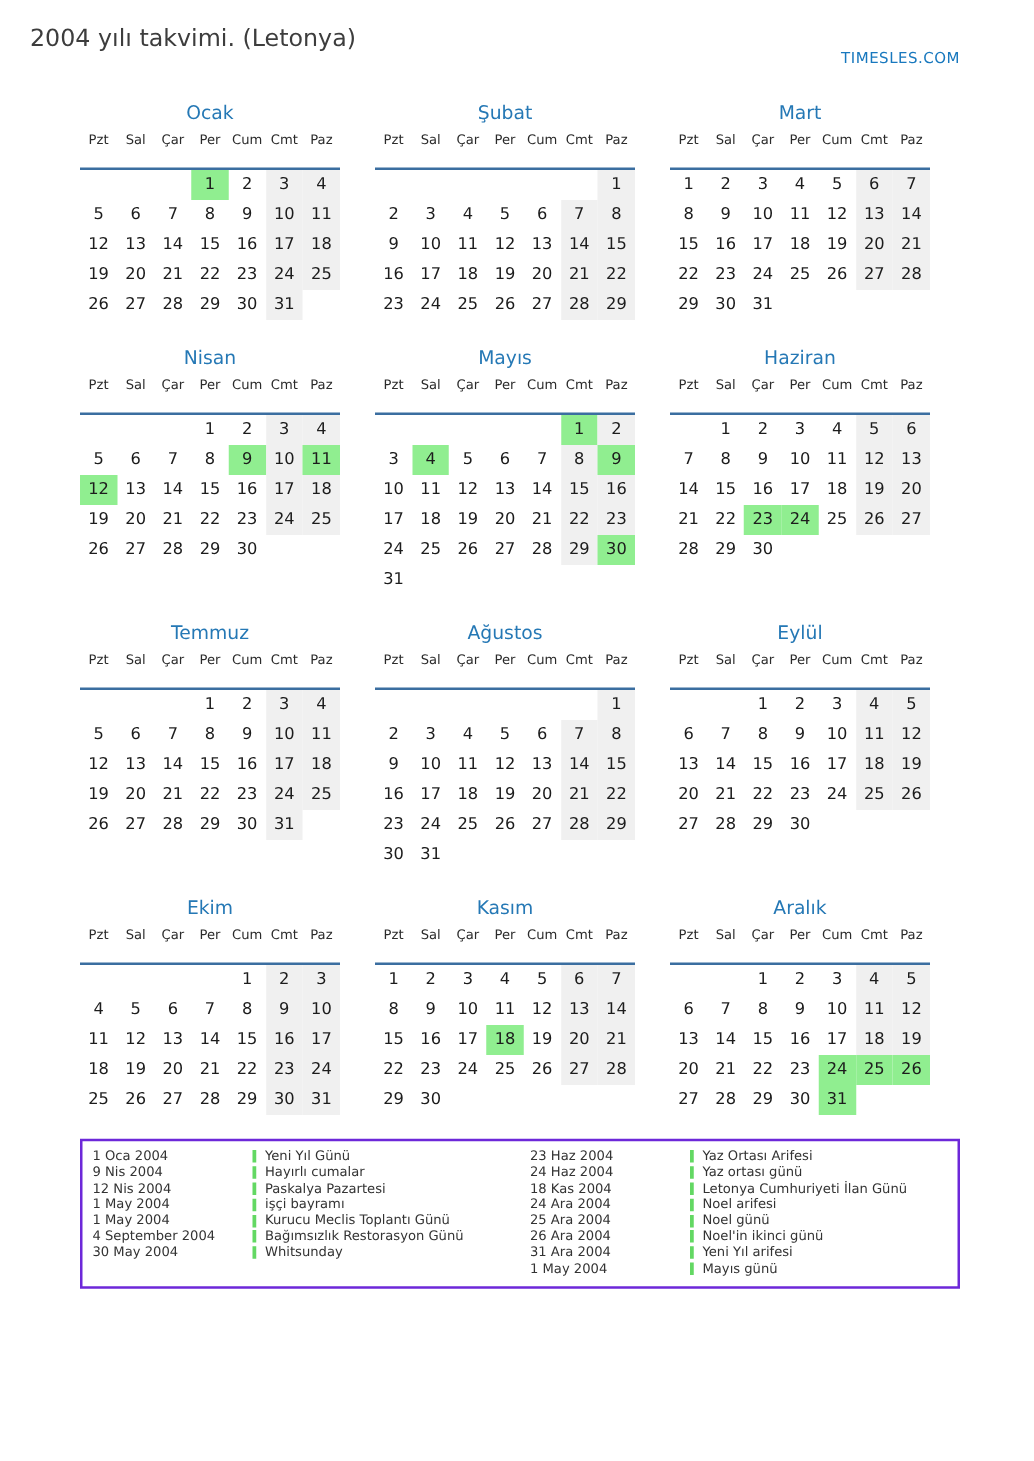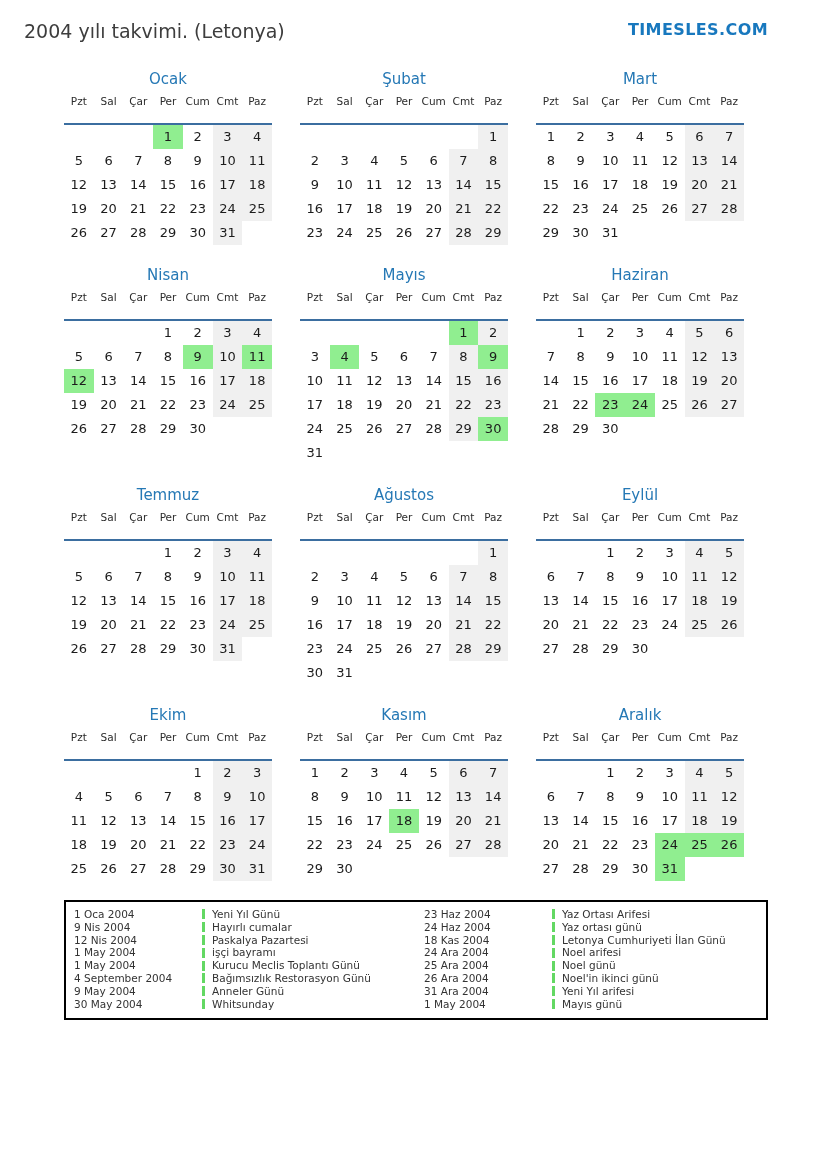--- a/index.html
+++ b/index.html
@@ -8,22 +8,22 @@
     font-family:"DejaVu Sans","Liberation Sans",sans-serif;
     color:#222;
     -webkit-font-smoothing:antialiased;
   }
   .header{
     display:flex;justify-content:space-between;align-items:flex-start;
     padding:20px 59px 0 24px;
   }
   .page-title{font-size:19px;color:#3d3d3d;}
   .site-link{
-    font-size:16px;color:#1878be;letter-spacing:0.4px;margin-top:0;
-    text-decoration:none;cursor:pointer;font-weight:bold;
+    font-size:12px;color:#1878be;letter-spacing:0.4px;margin-top:19px;
+    text-decoration:none;cursor:pointer;
   }
   .months{
     margin:28px 0 0 64px;width:680px;
     display:grid;grid-template-columns:repeat(3,208px);
     column-gap:28px;row-gap:21px;align-items:start;
   }
   .month{width:208px;}
   .month-title{
     text-align:center;color:#2578b5;font-size:15px;margin-bottom:7px;
   }
@@ -34,21 +34,21 @@
   .dow{text-align:center;font-size:10.5px;color:#2b2b2b;}
   .days{display:grid;grid-template-columns:repeat(7,1fr);}
   .day{
     height:24px;line-height:24px;text-align:center;
     font-size:13px;color:#1c1c1c;
   }
   .day.weekend{background:#f0f0f0;}
   .day.holiday{background:#90ee90;}
   .legend{
     margin:19px 0 0 64px;width:704px;box-sizing:border-box;
-    border:2px solid #000000;
+    border:2px solid #6d28d9;
     padding:6px 0 8px 0;
     display:grid;grid-template-columns:1fr 1fr;align-items:start;
   }
   .legend-col{display:block;}
   .legend-row{
     display:grid;grid-template-columns:128px 1fr;
     font-size:10.5px;line-height:12.8px;color:#333;
     padding-left:8px;
   }
   .legend-date{white-space:nowrap;}
@@ -655,24 +655,20 @@
       </div>
       <div class="legend-row">
         <span class="legend-date">1 May 2004</span>
         <span class="legend-name"><i class="tick"></i>Kurucu Meclis Toplantı Günü</span>
       </div>
       <div class="legend-row">
         <span class="legend-date">4 September 2004</span>
         <span class="legend-name"><i class="tick"></i>Bağımsızlık Restorasyon Günü</span>
       </div>
       <div class="legend-row">
-        <span class="legend-date">9 May 2004</span>
-        <span class="legend-name"><i class="tick"></i>Anneler Günü</span>
-      </div>
-      <div class="legend-row">
         <span class="legend-date">30 May 2004</span>
         <span class="legend-name"><i class="tick"></i>Whitsunday</span>
       </div>
     </div>
     <div class="legend-col">
       <div class="legend-row">
         <span class="legend-date">23 Haz 2004</span>
         <span class="legend-name"><i class="tick"></i>Yaz Ortası Arifesi</span>
       </div>
       <div class="legend-row">

